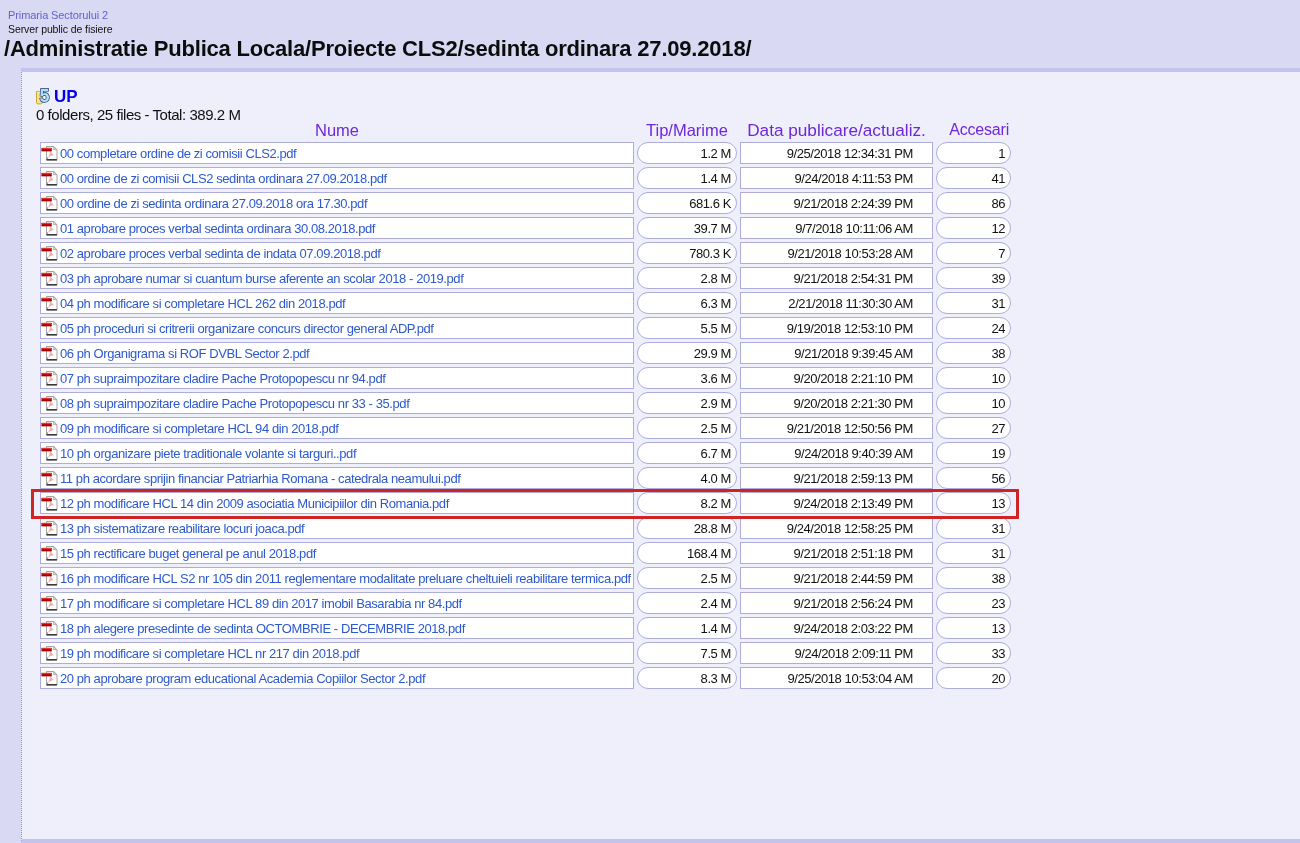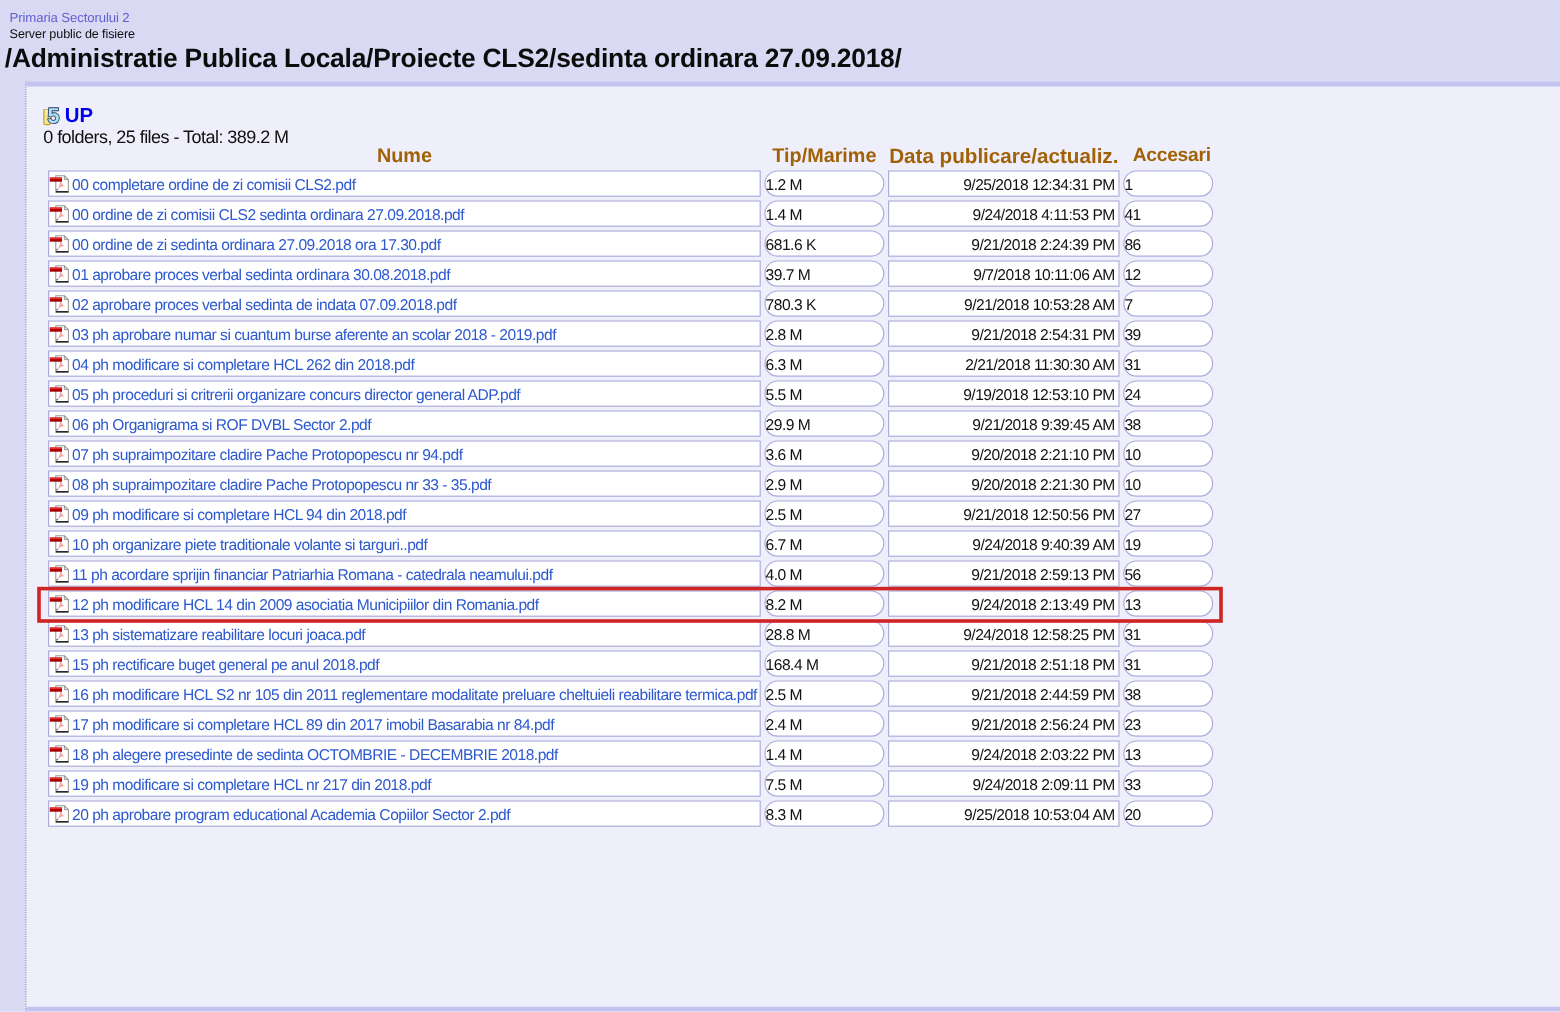--- a/index.html
+++ b/index.html
@@ -3,27 +3,27 @@
 html,body{margin:0;padding:0;}
 body{width:1300px;height:843px;background:#d9d9f4;font-family:"Liberation Sans",sans-serif;overflow:hidden;position:relative;}
 a{text-decoration:none;}
 .toplink{position:absolute;left:8px;top:9px;font-size:11px;letter-spacing:-0.1px;color:#6161d1;}
 .sub{position:absolute;left:8px;top:23px;font-size:10.5px;letter-spacing:-0.1px;color:#101010;}
 .path{position:absolute;left:4px;top:36px;font-size:22px;font-weight:bold;color:#0c0c0c;letter-spacing:-0.2px;}
 .panel{position:absolute;left:21px;top:68px;width:1279px;height:767px;background:#efeffb;border-top:4px solid #c3c3f0;border-bottom:4px solid #c3c3f0;border-left:1px dotted #8f8fa4;}
 .up{position:absolute;left:14px;top:14px;font-size:17px;font-weight:bold;color:#4545de;}
 .stats{position:absolute;left:14px;top:34px;font-size:15px;letter-spacing:-0.45px;color:#101010;}
 table.ft{position:absolute;left:15px;top:46px;border-collapse:separate;border-spacing:3px;table-layout:fixed;width:977px;}
-.ft th{font-size:16.5px;font-weight:bold;color:#a16207;height:18px;line-height:18px;padding:0;text-align:center;white-space:nowrap;}
+.ft th{font-size:16.5px;font-weight:normal;color:#6d28d9;height:18px;line-height:18px;padding:0;text-align:center;white-space:nowrap;}
 .ft th.hd{font-size:17.2px;}
 .ft th.ha{font-size:16px;letter-spacing:-0.2px;}
 .ft td{background:#fff;border:1px solid #acacdd;height:22px;box-sizing:border-box;font-size:13px;letter-spacing:-0.42px;color:#111;padding:0;vertical-align:middle;white-space:nowrap;}
 .ft td.n{padding-left:2px;overflow:hidden;}
-.ft td.r{text-align:left;padding-right:5px;border-radius:11px;}
-.ft td.d{text-align:right;padding-right:3px;}
+.ft td.r{text-align:right;padding-right:5px;border-radius:11px;}
+.ft td.d{text-align:right;padding-right:19px;}
 .pi{vertical-align:-3px;margin-right:2px;}
 .ft a{color:#2d59cf;}
 .redbox{position:absolute;left:9px;top:417px;width:982px;height:24px;border:3px solid #ce2424;pointer-events:none;}
 </style></head><body>
 <a class="toplink" href="#">Primaria Sectorului 2</a>
 <div class="sub">Server public de fisiere</div>
 <div class="path">/Administratie Publica Locala/Proiecte CLS2/sedinta ordinara 27.09.2018/</div>
 <div class="panel">
 <div class="up"><svg width="15" height="19" viewBox="0 0 15 19" style="vertical-align:-3px;margin-right:3px;overflow:visible">
         <path d="M0.5 5.5 h4.2 l1.4 1.6 v9.4 a1.4 1.4 0 0 1 -1.4 1.4 h-2.8 a1.4 1.4 0 0 1 -1.4 -1.4 z" fill="#f5e395" stroke="#c8a42e" stroke-width="1"></path>

